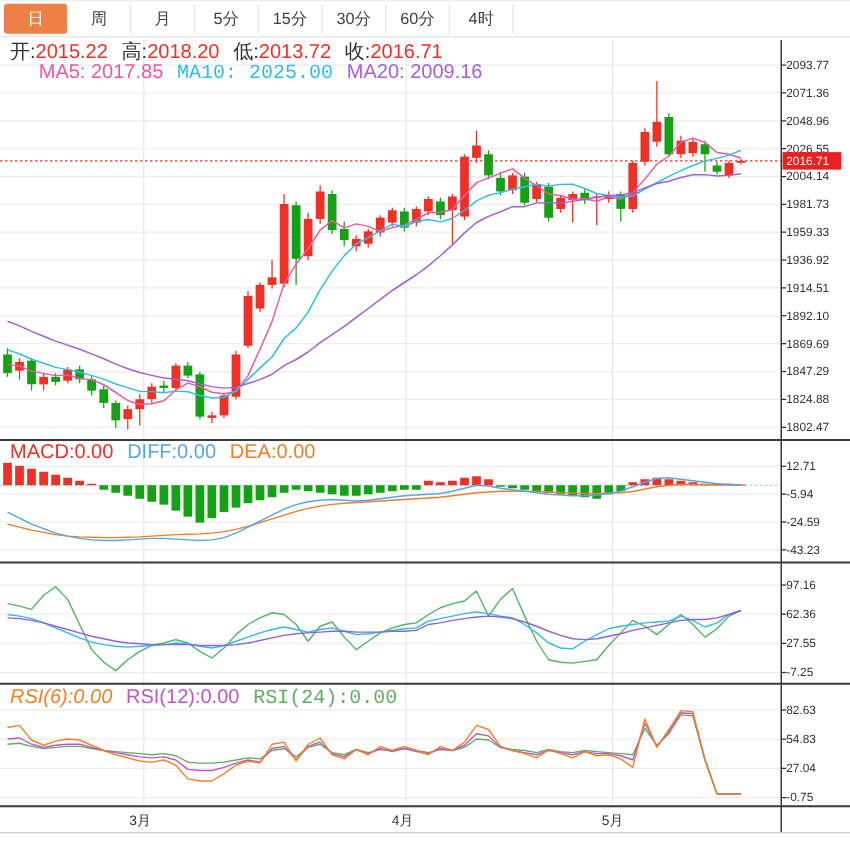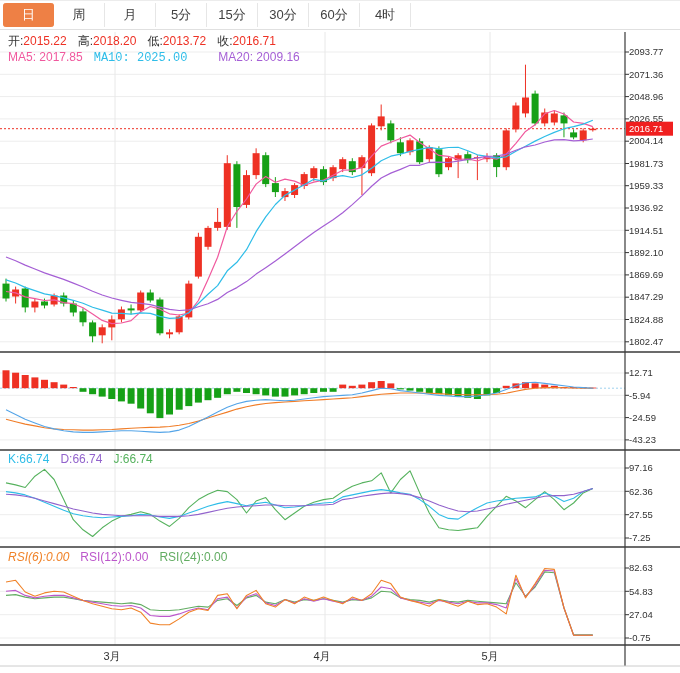--- a/index.html
+++ b/index.html
@@ -5,21 +5,21 @@
   html,body{margin:0;padding:0;background:#fff;font-family:"Liberation Sans",sans-serif;}
   .app{width:680px;height:673px;position:relative;background:#fff;overflow:hidden;}
   .tabbar{height:30px;box-sizing:border-box;border-top:1px solid #ececec;border-bottom:1px solid #e0e0e0;
           display:flex;align-items:stretch;padding:2px 0 2px 3px;background:#fff;}
   .tab{width:51px;display:flex;align-items:center;justify-content:center;font-size:13px;color:#404040;
        border-right:1px solid #e6e6e6;box-sizing:border-box;cursor:pointer;}
   .tab:first-child{border-left:1px solid #e6e6e6;}
   .tab.selected{background:#ee8045;color:#fff;border-radius:3px;border-color:#ee8045;}
   .chart-wrap{position:relative;width:680px;height:643px;}
   #chart-svg{display:block;}
-  .legend{position:absolute;left:8px;font-size:12px;white-space:nowrap;pointer-events:none;line-height:15px;}
+  .legend{position:absolute;left:8px;font-size:16px;white-space:nowrap;pointer-events:none;line-height:15px;}
   .legend span{margin-right:11px;}
   .legend i,.legend em{font-style:normal;}
 </style>
 </head>
 <body>
 
 <div class="app">
   <div class="tabbar">
     <div class="tab selected">日</div>
     <div class="tab">周</div>
@@ -328,22 +328,22 @@
         <text x="322" y="630" font-size="11" fill="#333333" text-anchor="middle" font-family="Liberation Sans, sans-serif">4月</text>
         <text x="490" y="630" font-size="11" fill="#333333" text-anchor="middle" font-family="Liberation Sans, sans-serif">5月</text>
         <rect x="626" y="91.7" width="47" height="14" fill="#f01f1f"></rect>
         <text x="629" y="102.2" font-size="9.5" fill="#ffffff" font-family="Liberation Sans, sans-serif">2016.71</text>
       </svg>
 
     <div class="legend" style="top:4px">
       <span><i style="color: rgb(51, 51, 51);">开:</i><em style="color: rgb(238, 49, 36);">2015.22</em></span><span><i style="color: rgb(51, 51, 51);">高:</i><em style="color: rgb(238, 49, 36);">2018.20</em></span><span><i style="color: rgb(51, 51, 51);">低:</i><em style="color: rgb(238, 49, 36);">2013.72</em></span><span><i style="color: rgb(51, 51, 51);">收:</i><em style="color: rgb(238, 49, 36);">2016.71</em></span>
     </div>
     <div class="legend" style="top:20px">
-      <span style="color: rgb(240, 89, 158);">MA5: 2017.85</span><span style="color: rgb(47, 189, 232); font-family: Liberation Mono, monospace;">MA10: 2025.00</span><span style="color: rgb(165, 95, 213); margin-left: 20px;">MA20: 2009.16</span>
+      <span style="color: rgb(240, 89, 158); margin-left: 23px;">MA5: 2017.85</span><span style="color: rgb(47, 189, 232); font-family: Liberation Mono, monospace;">MA10: 2025.00</span><span style="color: rgb(165, 95, 213);">MA20: 2009.16</span>
     </div>
-    <div class="legend" style="top:422px">
-      <span style="color: rgb(47, 189, 232);">K:66.74</span><span style="color: rgb(146, 99, 204);">D:66.74</span><span style="color: rgb(86, 178, 94);">J:66.74</span>
+    <div class="legend" style="top:324px">
+      <span style="color: rgb(238, 49, 36);">MACD:0.00</span><span style="color: rgb(85, 165, 232);">DIFF:0.00</span><span style="color: rgb(240, 125, 40);">DEA:0.00</span>
     </div>
     <div class="legend" style="top:520px">
-      <span style="color: rgb(240, 130, 40); font-style: italic;">RSI(6):0.00</span><span style="color: rgb(188, 87, 203); margin-top: 24px;">RSI(12):0.00</span><span style="color: rgb(99, 173, 99);">RSI(24):0.00</span>
+      <span style="color: rgb(240, 130, 40); font-style: italic;">RSI(6):0.00</span><span style="color: rgb(188, 87, 203); margin-top: 24px;">RSI(12):0.00</span><span style="color: rgb(99, 173, 99); font-family: Liberation Mono, monospace;">RSI(24):0.00</span>
     </div>
   </div>
 </div>
 
 </body></html>

